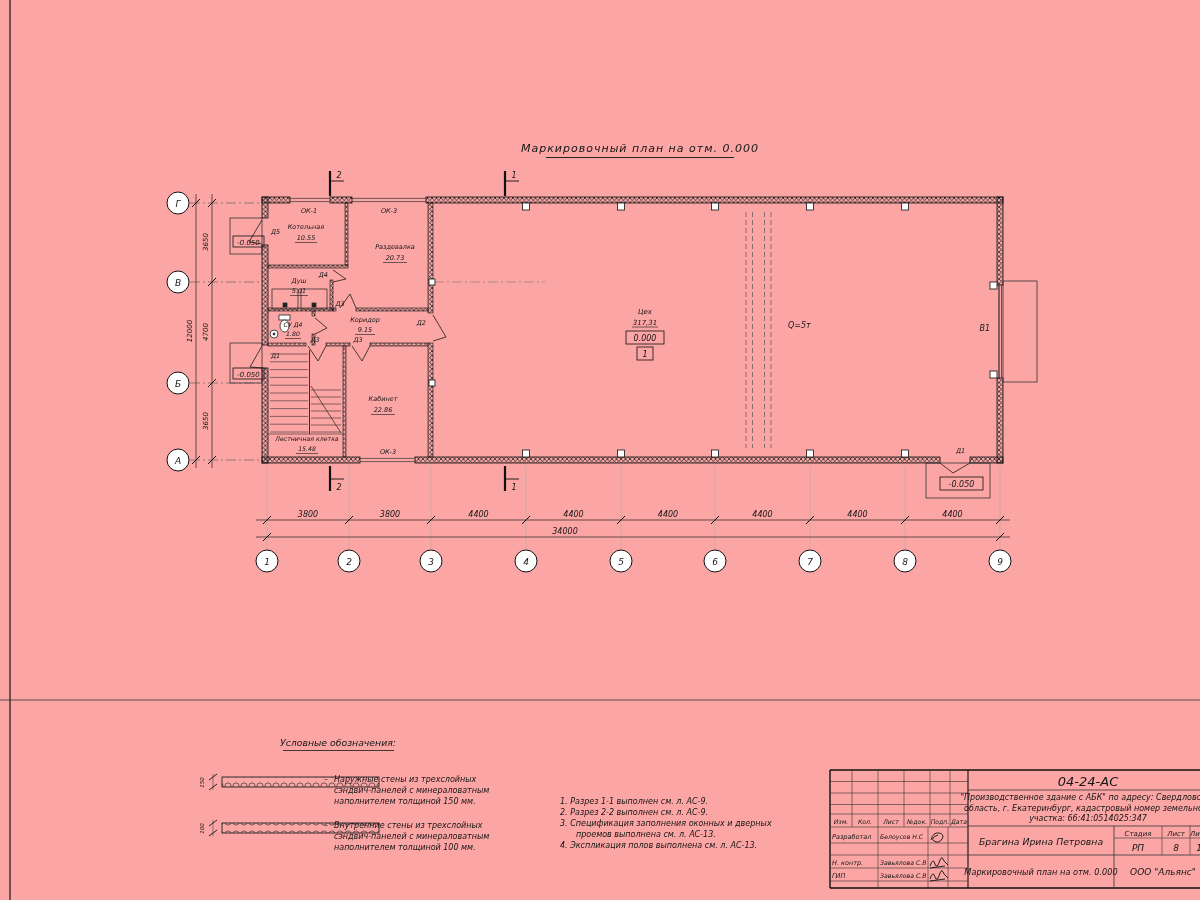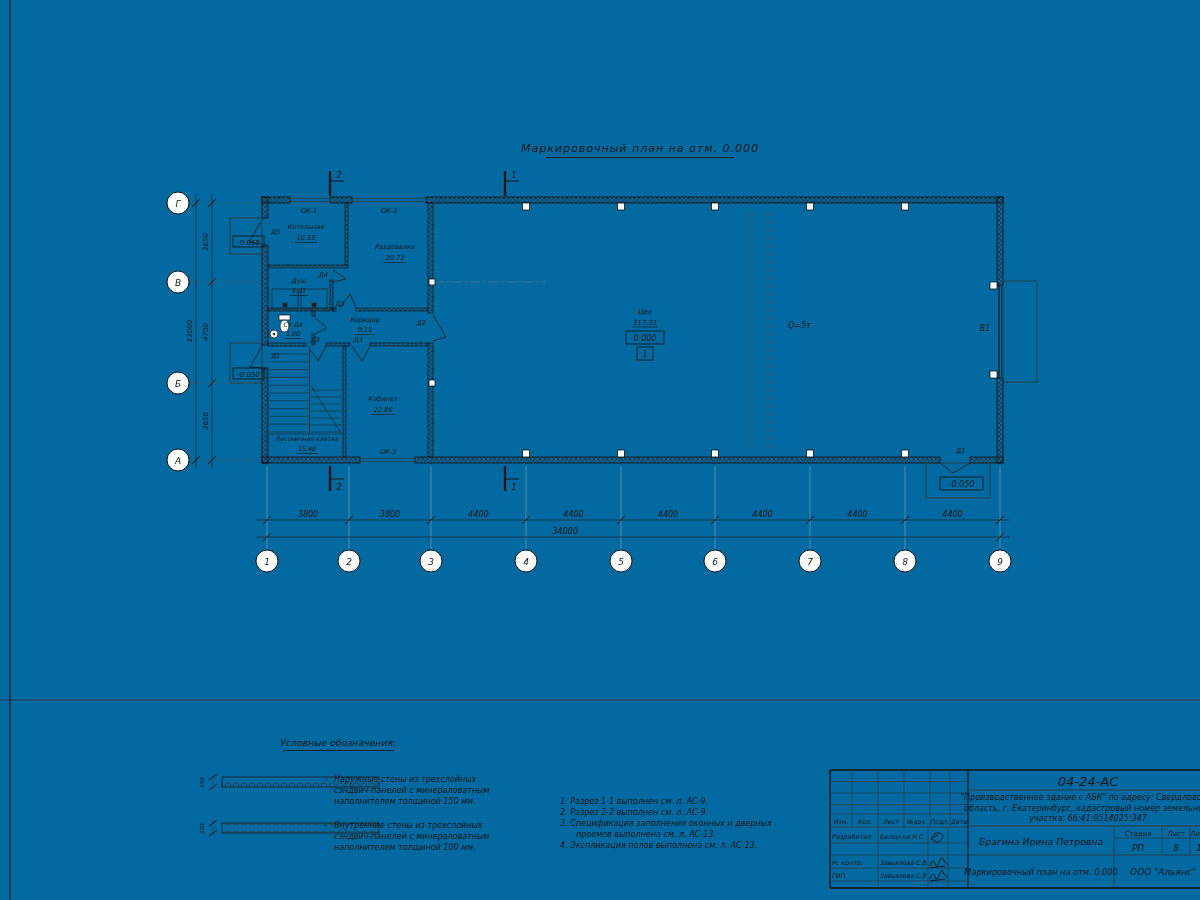--- a/index.html
+++ b/index.html
@@ -1,16 +1,16 @@
 <!DOCTYPE html>
 <html><head>
 <meta charset="utf-8">
 <style>
   html,body{margin:0;padding:0;background:#fbfbfa;}
-  #canvas{position:relative;width:1200px;height:900px;background:#0369a1;overflow:hidden;}
+  #canvas{position:relative;width:1200px;height:900px;background:#fca5a5;overflow:hidden;}
   svg text{font-family:"DejaVu Sans",sans-serif;font-style:italic;fill:#161616;}
   .mid{text-anchor:middle}
   .end{text-anchor:end}
   .s55{font-size:5.5px}.s6{font-size:6.2px}.s65{font-size:6.5px}.s7{font-size:7px}.s8{font-size:8px}.s82{font-size:8.2px}.s9{font-size:9px}
   .s93{font-size:9.3px}.s11{font-size:11px}.s13{font-size:13px}
 </style>
 </head>
 <body>
 
 <div id="canvas">

